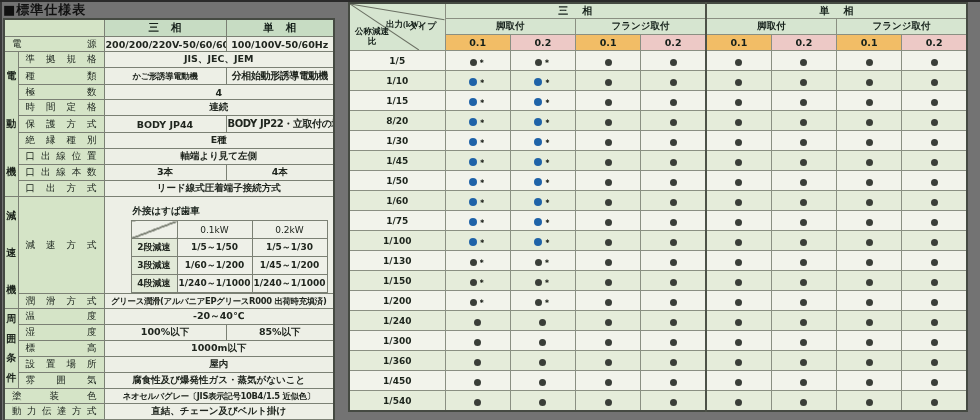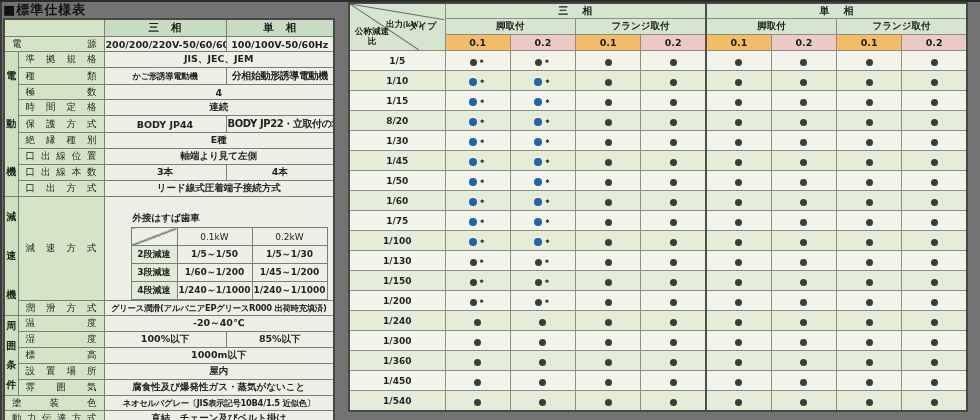--- a/index.html
+++ b/index.html
@@ -20,21 +20,21 @@
   .gflex{position:absolute;inset:0;display:flex;flex-direction:column;justify-content:space-around;
          align-items:center;font-size:10px;font-weight:bold;color:#1c241c;}
   .lbl,.lblw{background:#d5e4c7;font-size:9.5px;font-weight:normal;color:#18201a;
              padding:0 7px;text-align:justify;text-align-last:justify;}
   .phead{background:#c7dcc3;font-size:10.5px;font-weight:bold;text-align:center;letter-spacing:12px;text-indent:12px;color:#15201a;}
   .val{font-size:9.5px;font-weight:600;text-align:center;background:#edefe6;color:#20261f;}
   .val.b{font-weight:bold;}
   .val.sm{font-size:8.4px;letter-spacing:-.3px;}
   .val.xs{font-size:10px;letter-spacing:-.4px;}
   .gearcell{vertical-align:top;padding:3px 0 0 26px !important;text-align:left;}
-  .gearcap{font-size:9.5px;font-weight:bold;margin:12px 0 2px 2px;color:#18201a;}
+  .gearcap{font-size:9.5px;font-weight:bold;margin:5px 0 2px 2px;color:#18201a;}
   .geartbl{width:196px;border:1px solid #60655b;background:#eef0e8;}
   .geartbl td{border:1px solid #7b8074;height:15px;font-size:9px;font-weight:600;text-align:center;color:#20261f;}
   .geartbl .diag{background:linear-gradient(to bottom right,transparent 47%,#7b8074 47%,#7b8074 53%,transparent 53%);}
   .geartbl .gh{font-weight:normal;background:#eef0e8;}
   .geartbl .gl{background:#e2ead8;font-weight:bold;}
 
   
   #right-panel{left:348px;width:628px;}
   #var-table{width:620px;border:2px solid #454a42;background:#f0f1ea;}
   #var-table td,#var-table th{border:1px solid #8a8f82;overflow:hidden;white-space:nowrap;padding:0;}

